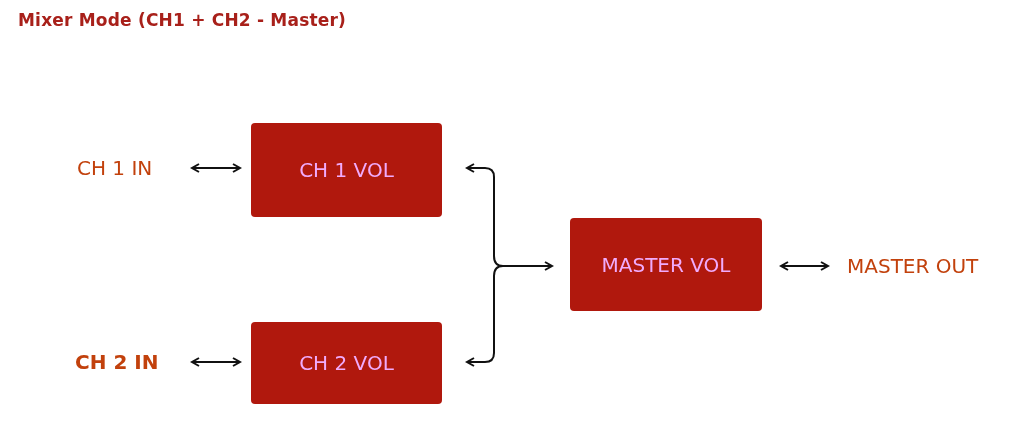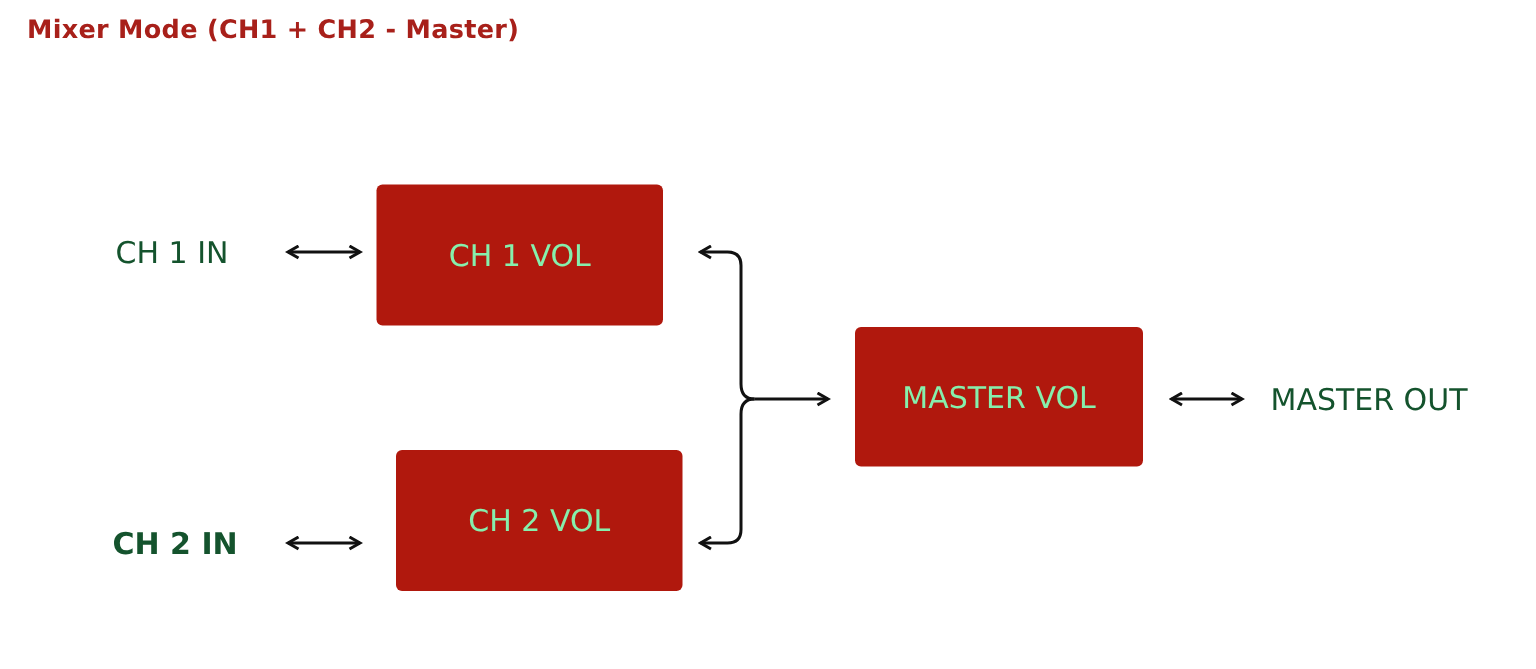--- a/index.html
+++ b/index.html
@@ -1,36 +1,36 @@
 <!DOCTYPE html>
 <html><head>
   <meta charset="utf-8">
   <style>
     html, body { margin: 0; padding: 0; background: #ffffff; }
     body { width: 1024px; height: 446px; position: relative; overflow: hidden;
            font-family: "DejaVu Sans", sans-serif; }
     .title { position: absolute; left: 18px; top: 10px; font-size: 17px; font-weight: bold;
              color: #a8201a; letter-spacing: 0.2px; }
-    .box { position: absolute; background: #b0180d; border-radius: 4px; color: #86efac;
+    .box { position: absolute; background: #b0180d; border-radius: 4px; color: #f0abfc;
            display: flex; align-items: center; justify-content: center; font-size: 20px; }
-    .label { position: absolute; font-size: 20px; color: #14532d; text-align: right; }
+    .label { position: absolute; font-size: 20px; color: #c2410c; text-align: right; }
     svg.wires { position: absolute; left: 0; top: 0; }
   </style>
 </head>
 <body>
 
 <div class="title">Mixer Mode (CH1 + CH2 - Master)</div>
 
 <div class="label" style="left:77px; top:156px;">CH 1 IN</div>
 <div class="label" style="left:75px; top:350px;font-weight:bold;">CH 2 IN</div>
 
 <div class="box" style="left:251px; top:123px; width:191px; height:94px;">
   <span>CH 1 VOL</span>
 </div>
-<div class="box" style="left:251px; top:300px; width:191px; height:94px;margin-left:13px;">
+<div class="box" style="left:251px; top:322px; width:191px; height:82px;">
   <span>CH 2 VOL</span>
 </div>
 <div class="box" style="left:570px; top:218px; width:192px; height:93px;">
   <span>MASTER VOL</span>
 </div>
 
 <div class="label" style="left:847px; top:254px;">MASTER OUT</div>
 
 <svg class="wires" width="1024" height="446" viewBox="0 0 1024 446">
   <defs>

